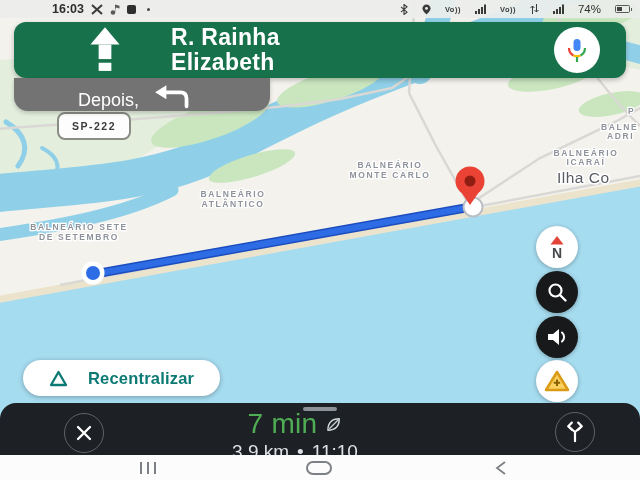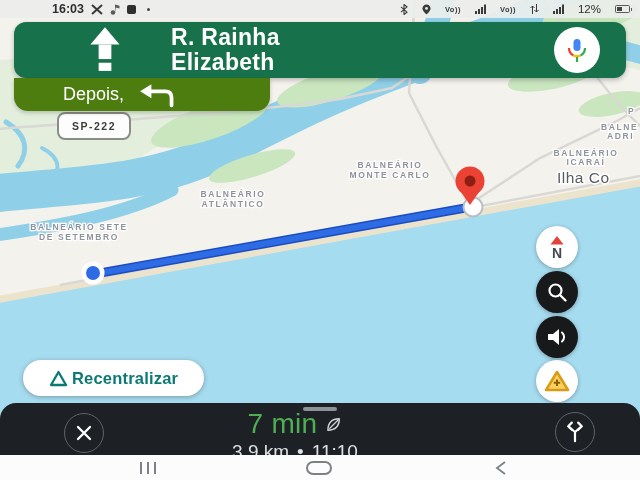--- a/index.html
+++ b/index.html
@@ -27,42 +27,42 @@
   .sq-icon { width:9px; height:9px; background:#2f2f2f; border-radius:2px; }
   .dot-icon { width:3px; height:3px; background:#474747; border-radius:50%; margin-left:4px; }
 
   
   .nav-banner { position:absolute; left:14px; top:22px; width:612px; height:56px; background:#17714b;
                 border-radius:12px; display:flex; align-items:center; box-shadow:0 2px 5px rgba(0,0,0,.25);padding-left:23px; }
   .nav-arrow { margin-left:48px; }
   .nav-street { color:#fff; font-size:23px; font-weight:bold; line-height:25px; margin-left:46px; letter-spacing:.3px; }
   .mic-btn { position:absolute; right:26px; top:5px; width:46px; height:46px; background:#fff; border-radius:50%;
              display:flex; align-items:center; justify-content:center; }
-  .next-banner { position:absolute; left:14px; top:78px; width:256px; height:33px; background:#4d7c0f;
-                 border-radius:0 0 14px 14px; display:flex; align-items:center; color:#fff;
-                 font-size:18px; font-weight:500; padding-left:49px; gap:14px; box-shadow:0 2px 4px rgba(0,0,0,.2); }
+  .next-banner { position:absolute; left:14px; top:78px; width:256px; height:33px; background:#737373;
+                 border-radius:0 0 14px 14px; display:flex; align-items:flex-end; color:#fff;
+                 font-size:18px; font-weight:500; padding-left:64px; gap:14px; box-shadow:0 2px 4px rgba(0,0,0,.2); }
 
   
   .shield { position:absolute; left:57px; top:112px; width:74px; height:28px; background:#fdfdfd;
             border:2px solid #8a8d86; border-radius:8px; display:flex; align-items:center; justify-content:center;
             font-size:10.5px; font-weight:bold; letter-spacing:1.5px; color:#3a3d3a; }
 
   
   .map-btn { position:absolute; width:42px; height:42px; border-radius:50%; display:flex; align-items:center;
              justify-content:center; box-shadow:0 1px 4px rgba(0,0,0,.3); }
   .btn-white { background:#fff; }
   .btn-dark { background:#17191b; }
   .compass-btn { left:536px; top:226px; }
   .search-btn { left:536px; top:271px; }
   .mute-btn { left:536px; top:316px; }
   .report-btn { left:536px; top:360px; }
 
   
   .recenter { position:absolute; left:23px; top:360px; height:36px; padding:0 26px; background:#fff;
-              border-radius:18px; display:flex; align-items:center; gap:4px; box-shadow:0 1px 5px rgba(0,0,0,.3);
+              border-radius:18px; display:flex; align-items:center; gap:20px; box-shadow:0 1px 5px rgba(0,0,0,.3);
               color:#0c7a74; font-size:16.5px; font-weight:bold; letter-spacing:.2px; }
 
   
   .bottom-sheet { position:absolute; left:0; top:403px; width:640px; height:52px; background:#1d2125;
                   border-radius:16px 16px 0 0; }
   .handle { position:absolute; left:303px; top:4px; width:34px; height:4px; background:#8d9298; border-radius:2px; }
   .round-btn { position:absolute; width:40px; height:40px; border-radius:50%; border:1.5px solid #5f6368;
                display:flex; align-items:center; justify-content:center; background:transparent; }
   .close-btn { left:64px; top:10px; }
   .routes-btn { left:555px; top:9px; }
@@ -188,21 +188,21 @@
       <svg width="9" height="10" viewBox="0 0 9 10">
         <path d="M2.5,10 L2.5,2 M2.5,2 L0.5,4 M2.5,2 L4.5,4" stroke="#3a3a3a" stroke-width="1" fill="none"></path>
         <path d="M6.5,0 L6.5,8 M6.5,8 L4.5,6 M6.5,8 L8.5,6" stroke="#3a3a3a" stroke-width="1" fill="none"></path>
       </svg>
       <svg width="11" height="10" viewBox="0 0 11 10">
         <rect x="0" y="7" width="2" height="3" fill="#3a3a3a"></rect>
           <rect x="3" y="5" width="2" height="5" fill="#3a3a3a"></rect>
         <rect x="6" y="3" width="2" height="7" fill="#3a3a3a"></rect>
           <rect x="9" y="0.5" width="2" height="9.5" fill="#3a3a3a"></rect>
       </svg>
-      <span class="sb-batt-text">12%</span>
+      <span class="sb-batt-text">74%</span>
       <div class="batt"></div>
     </div>
   </div>
 
   <div class="nav-banner">
     <svg class="nav-arrow" width="40" height="48" viewBox="0 0 44 52">
       <path d="M22,1 L38,20 L6,20 Z" fill="#fff"></path>
       <rect x="15" y="20" width="14" height="16" fill="#fff"></rect>
       <rect x="15" y="40" width="14" height="9" fill="#fff"></rect>
     </svg>

